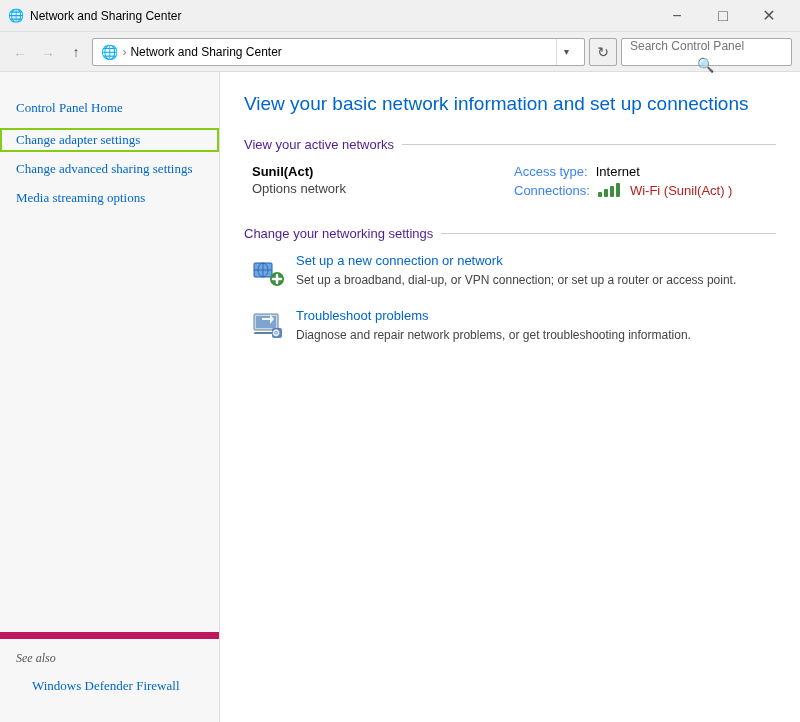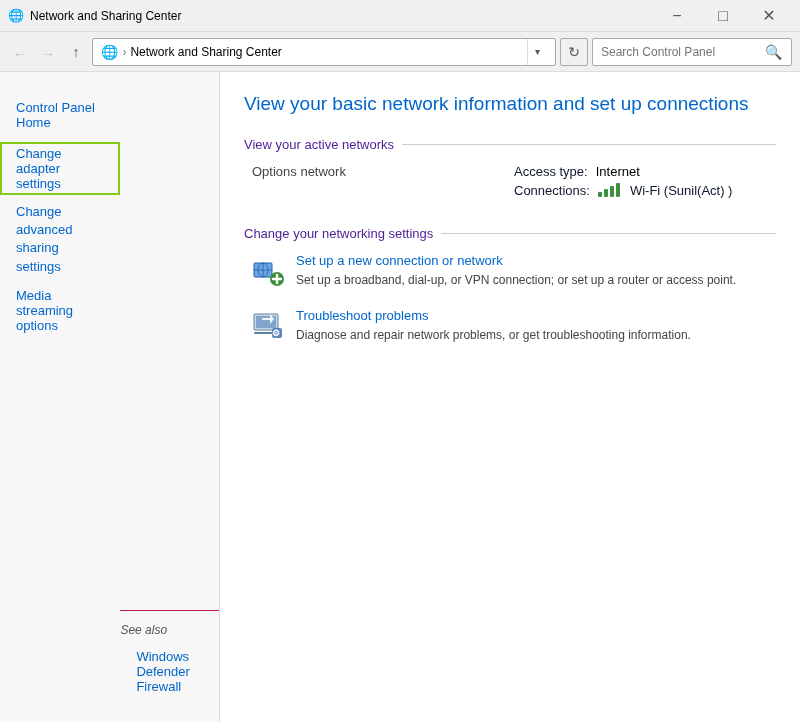--- a/index.html
+++ b/index.html
@@ -46,21 +46,21 @@
       display: flex; align-items: center; justify-content: center;
     }
     .refresh-btn {
       width: 28px; height: 28px; background: transparent; border: 1px solid #aaa;
       cursor: pointer; font-size: 14px; color: #555; display: flex; align-items: center; justify-content: center;
       border-radius: 2px;
     }
     .search-box {
       display: flex; align-items: center; background: #fff;
       border: 1px solid #aaa; height: 28px; padding: 0 8px; gap: 4px;
-      border-radius: 2px; width: 200px;
+      border-radius: 2px; width: 171px; flex-direction: column;
     }
     .search-input {
       border: none; outline: none; font-size: 12px; color: #888; width: 100%;
       background: transparent;
     }
     .search-icon-btn {
       background: transparent; border: none; cursor: pointer; font-size: 14px; color: #555;
     }
 
     
@@ -103,40 +103,40 @@
 
     
     .network-table {
       display: flex; margin-bottom: 24px; margin-left: 8px;
     }
     .network-left { flex: 1; }
     .network-name { font-weight: bold; font-size: 13px; color: #000; margin-bottom: 2px; }
     .network-type { font-size: 13px; color: #444; }
     .network-right { flex: 1; }
     .network-info-row { display: flex; align-items: center; gap: 8px; margin-bottom: 4px; font-size: 13px; }
-    .network-label { color: #0f172a; }
+    .network-label { color: #3b82f6; }
     .network-value { color: #000; }
-    .network-link { color: #0f172a; text-decoration: none; cursor: pointer; }
+    .network-link { color: #b91c1c; text-decoration: none; cursor: pointer; }
     .wifi-icon { display: inline-flex; gap: 2px; align-items: flex-end; margin-right: 2px; }
     .wifi-bar { background: #3c8f3c; width: 4px; border-radius: 1px; }
 
     
     .settings-list { margin-left: 8px; margin-top: 8px; }
     .settings-item { display: flex; align-items: flex-start; margin-bottom: 20px; gap: 12px; }
     .settings-item-icon { width: 32px; height: 32px; flex-shrink: 0; margin-top: 2px; }
     .settings-item-content { flex: 1; }
     .settings-item-link { color: #0066cc; text-decoration: none; font-size: 13px; cursor: pointer; }
     .settings-item-desc { font-size: 12px; color: #444; margin-top: 4px; line-height: 1.4; }
 
     
     .sidebar-inner {
-      display: flex; flex-direction: row; height: 100%;
+      display: flex; flex-direction: column; height: 100%; font-family: Liberation Serif, serif;
     }
     .sidebar-top { padding: 8px 0; }
-    .sidebar-bottom { margin-top: auto; padding: 12px 0 8px; border-top: 1px solid #be185d; }
+    .sidebar-bottom { margin-top: auto; padding: 12px 16px 8px; border-top: 7px solid #be185d; }
   </style>
 </head>
 <body>
 
 <div class="title-bar">
   <div class="title-bar-left">
     <span class="title-bar-icon">🌐</span>
     <span class="title-bar-title">Network and Sharing Center</span>
   </div>
   <div class="title-bar-controls">
@@ -187,20 +187,21 @@
   <div class="content-area">
     <h1 class="page-title">View your basic network information and set up connections</h1>
 
     <div class="section-header">
       <span class="section-header-text">View your active networks</span>
       <div class="section-header-line"></div>
     </div>
 
     <div class="network-table">
       <div class="network-left">
+        <div class="network-name">Sunil(Act)</div>
         <div class="network-type">Options network</div>
       </div>
       <div class="network-right">
         <div class="network-info-row">
           <span class="network-label">Access type:</span>
           <span class="network-value">Internet</span>
         </div>
         <div class="network-info-row">
           <span class="network-label">Connections:</span>
           <span class="wifi-icon">

